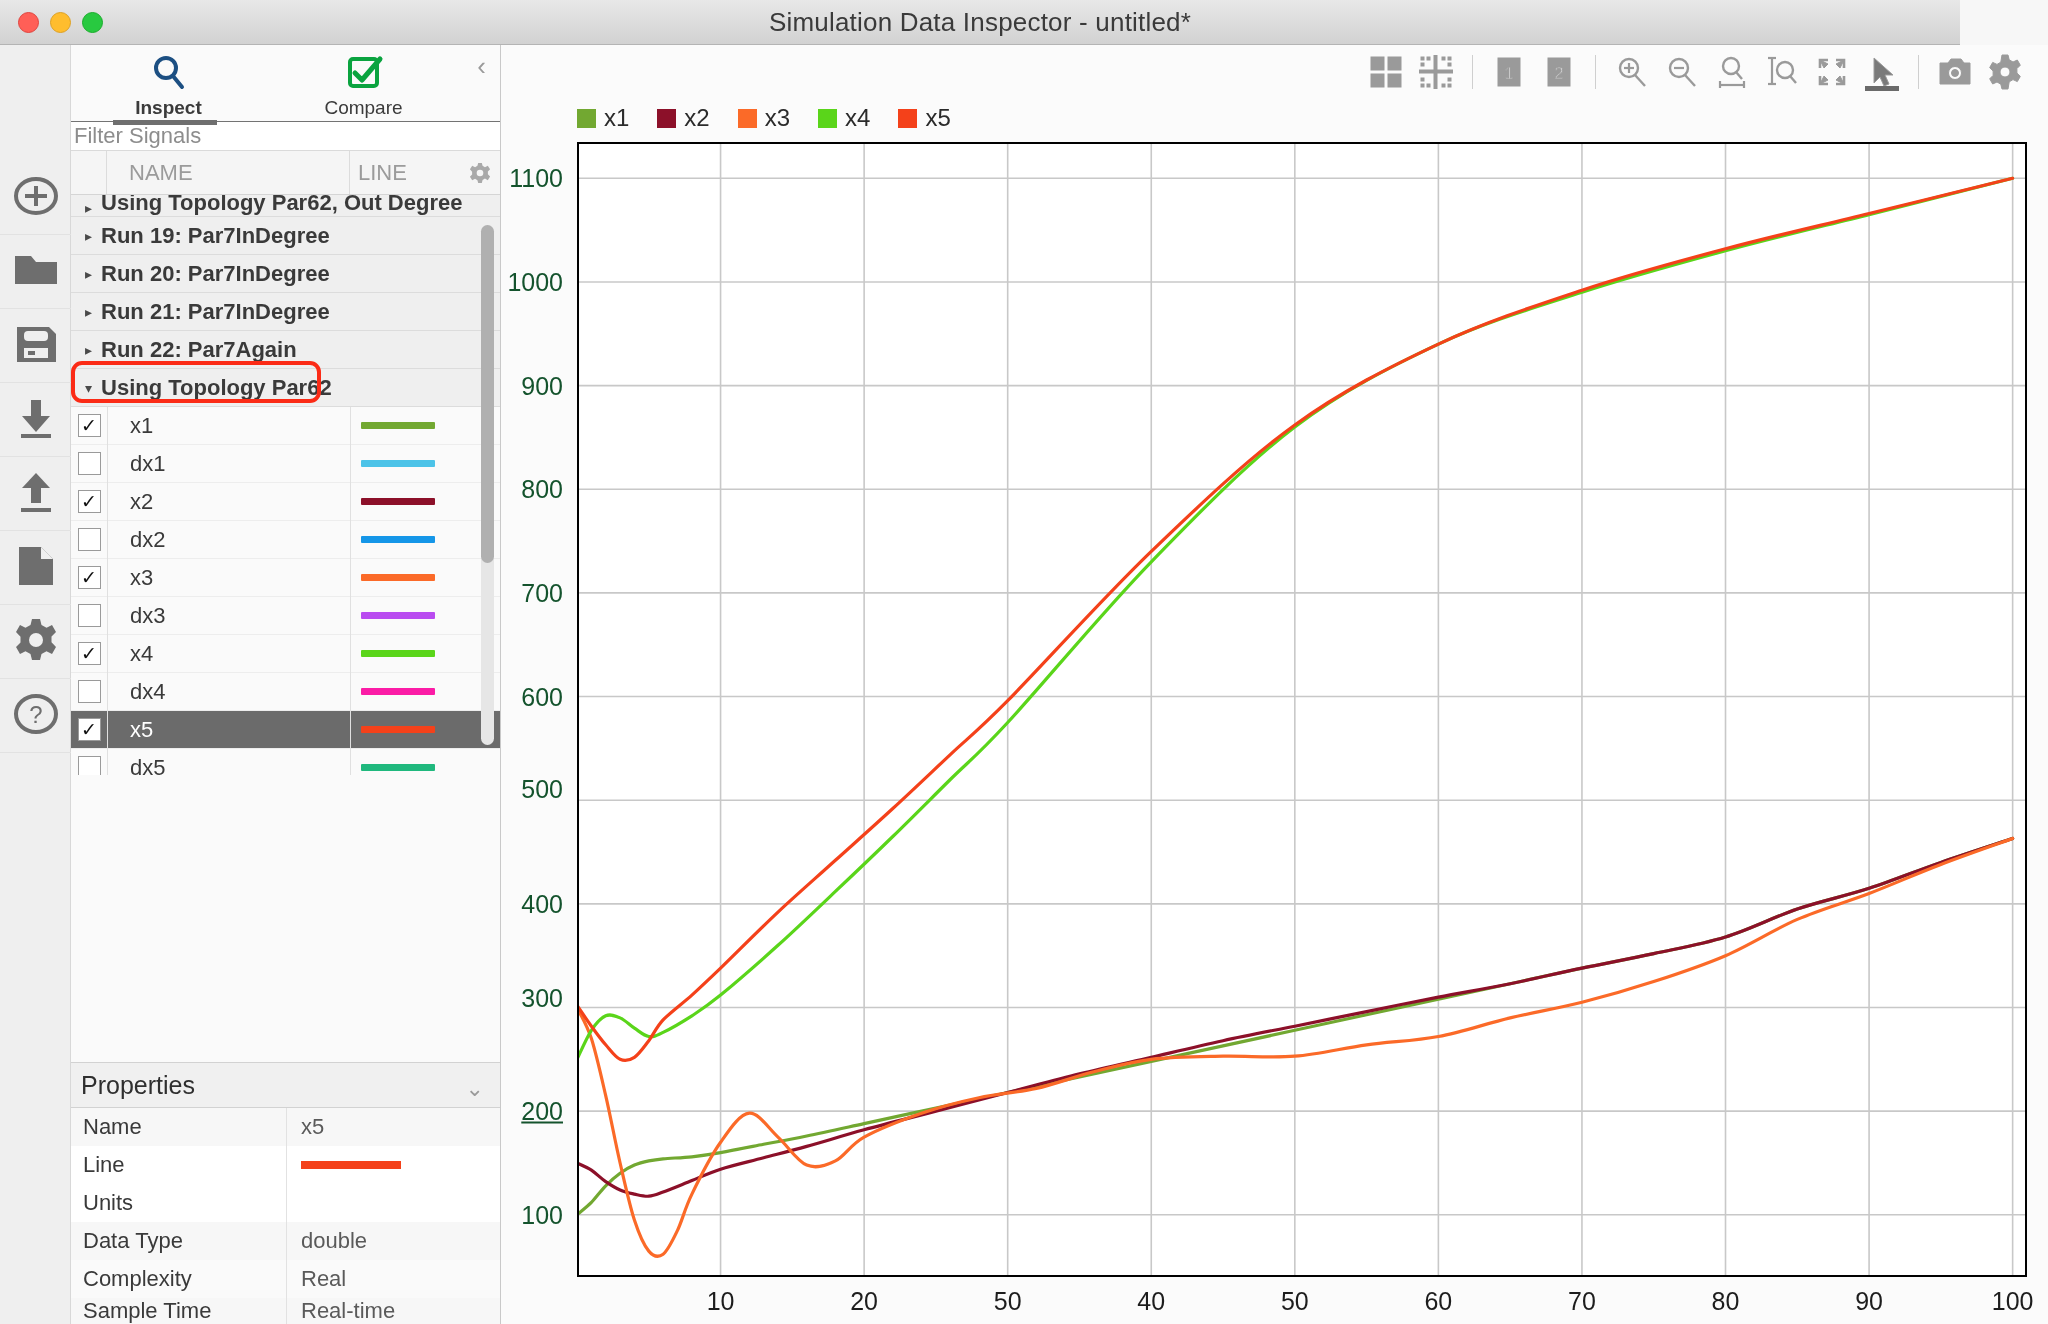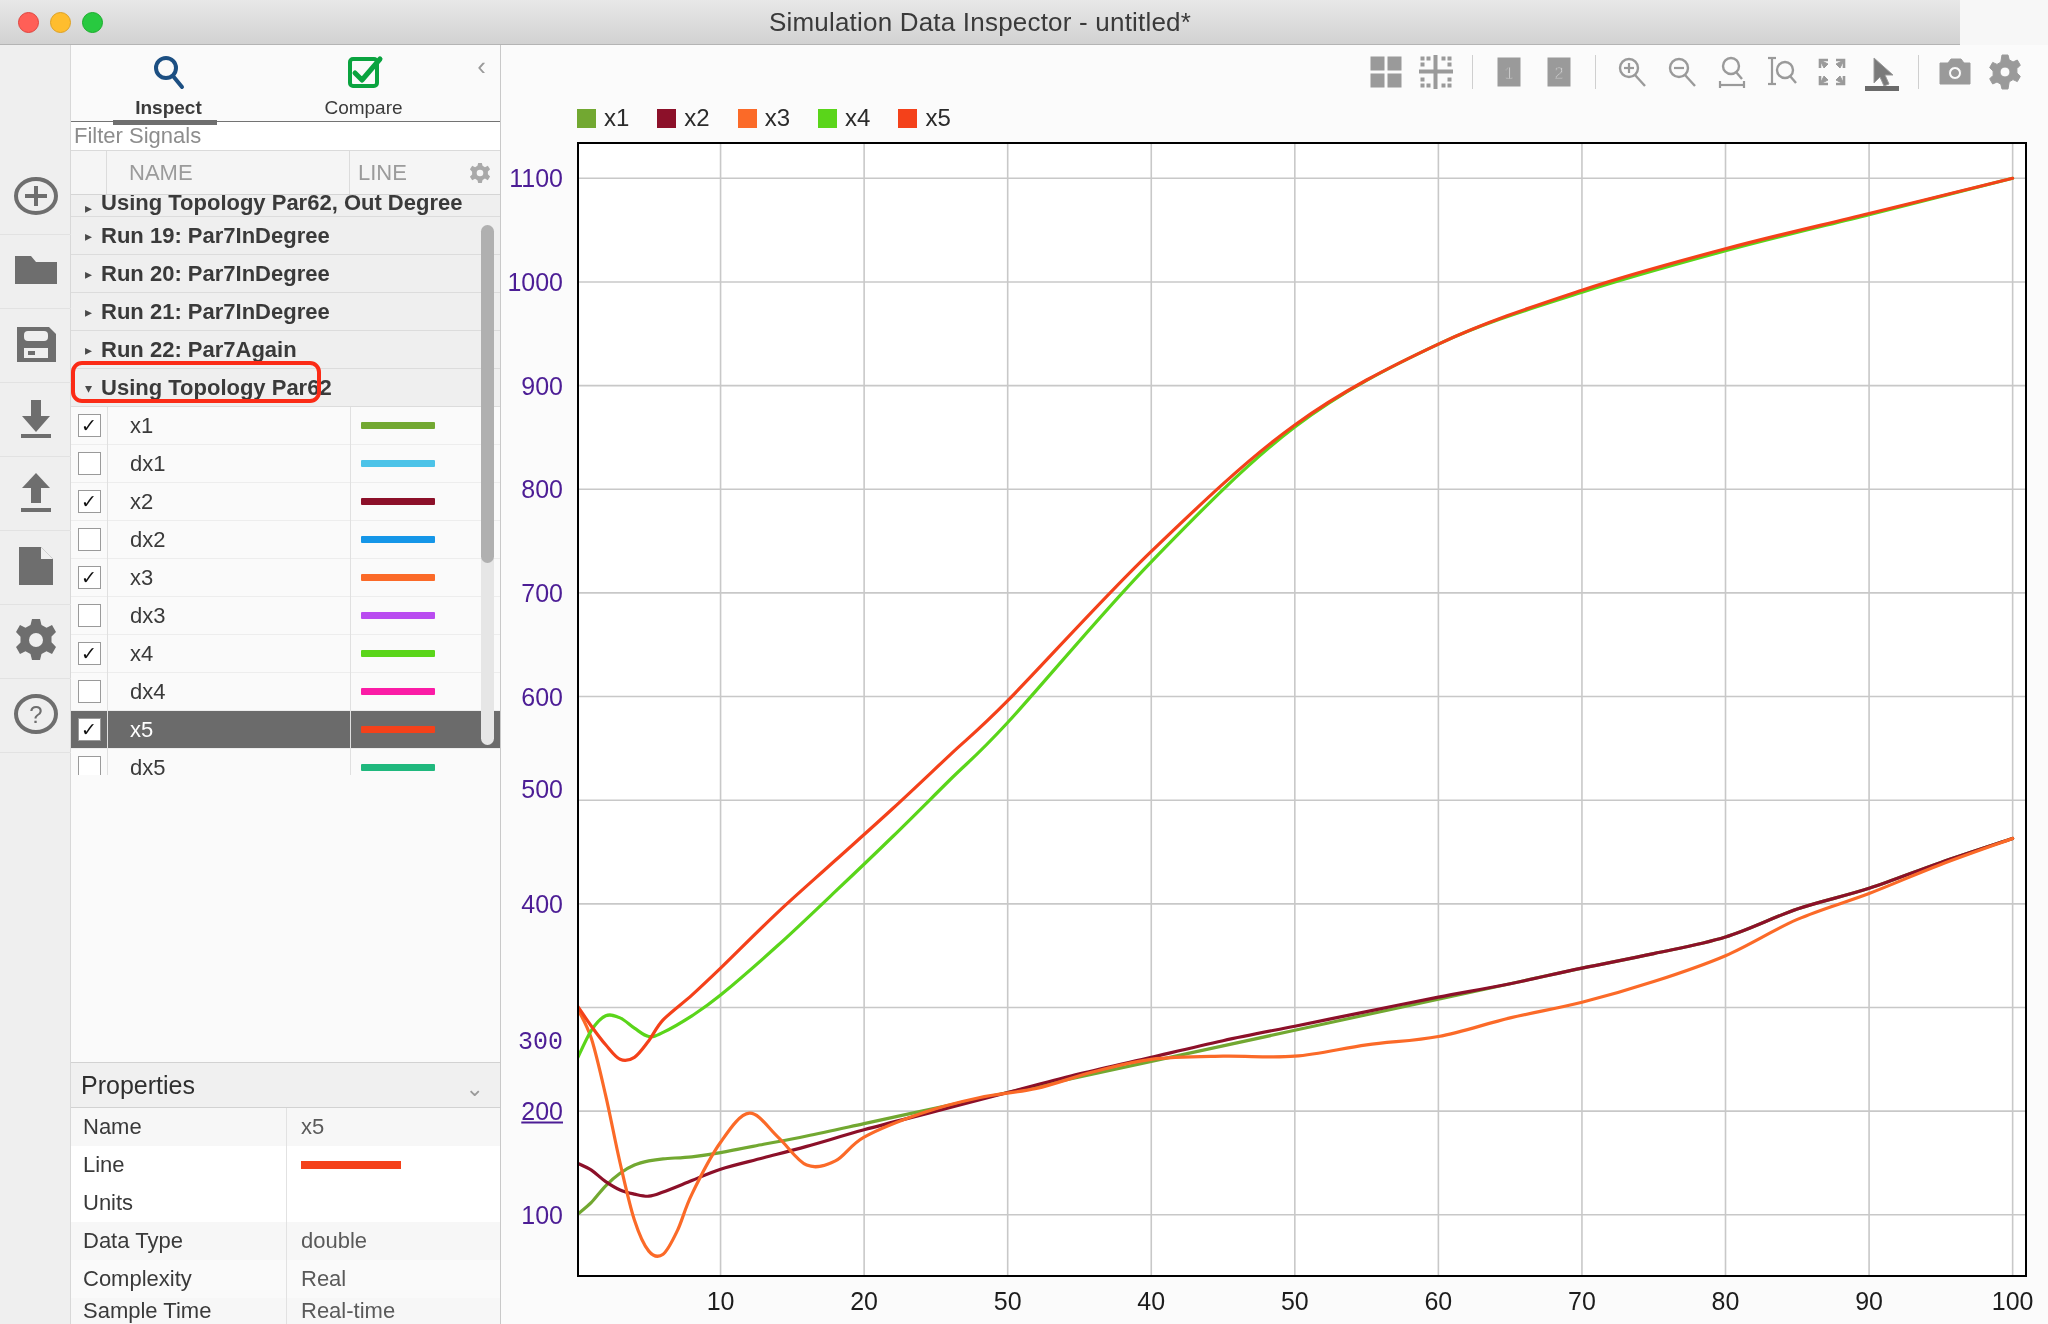--- a/index.html
+++ b/index.html
@@ -87,21 +87,21 @@
   .tb.on:after{content:"";position:absolute;bottom:6px;left:8px;width:34px;height:5px;background:#6a6a6a;}
   .tbsep{width:1px;height:34px;background:#cfcfcf;margin:0 11px;}
 
   .legend{height:40px;display:flex;align-items:center;padding-left:76px;gap:0;}
   .lgi{display:flex;align-items:center;margin-right:28px;}
   .lgi .sw{width:19px;height:19px;margin-right:8px;}
   .lgi .lb{font-size:24px;color:#2b2b2b;}
 
   .plotwrap{position:relative;margin-left:76px;margin-top:4px;width:1450px;height:1135px;}
   .ylabels{position:absolute;left:-76px;top:0;width:72px;height:1135px;}
-  .ylab{position:absolute;right:10px;font-size:25px;color:#4c1d95;transform:translateY(-50%);}
+  .ylab{position:absolute;right:10px;font-size:25px;color:#14532d;transform:translateY(-50%);}
   .xlabels{position:absolute;left:0;bottom:-48px;width:1450px;height:44px;}
   .xlab{position:absolute;font-size:25px;color:#1d1d1d;transform:translateX(-50%);}
 </style>
 </head>
 <body>
 
 <div class="titlebar">
   <div class="traffic">
     <div class="dot red"></div>
     <div class="dot yel"></div>
@@ -529,21 +529,21 @@
     <div class="lgi">
         <span class="sw" style="background:#f4411a"></span>
         <span class="lb">x5</span>
       </div>
   </div>
 
   <div class="plotwrap">
     <div class="ylabels" id="ylabels">
         <div class="ylab" style="top: 1072.81px;">100</div>
         <div class="ylab" style="top: 969.155px; text-decoration: underline;">200</div>
-        <div class="ylab" style="top: 900px; font-family: Liberation Mono, monospace;">300</div>
+        <div class="ylab" style="top: 856px;">300</div>
         <div class="ylab" style="top: 761.849px;">400</div>
         <div class="ylab" style="top: 647px;">500</div>
         <div class="ylab" style="top: 554.543px;">600</div>
         <div class="ylab" style="top: 450.89px;">700</div>
         <div class="ylab" style="top: 347.237px;">800</div>
         <div class="ylab" style="top: 243.584px;">900</div>
         <div class="ylab" style="top: 139.932px;">1000</div>
         <div class="ylab" style="top: 36.2785px;">1100</div>
       </div>
     <svg id="chart-svg" width="1450" height="1135" viewBox="0 0 1450 1135">

